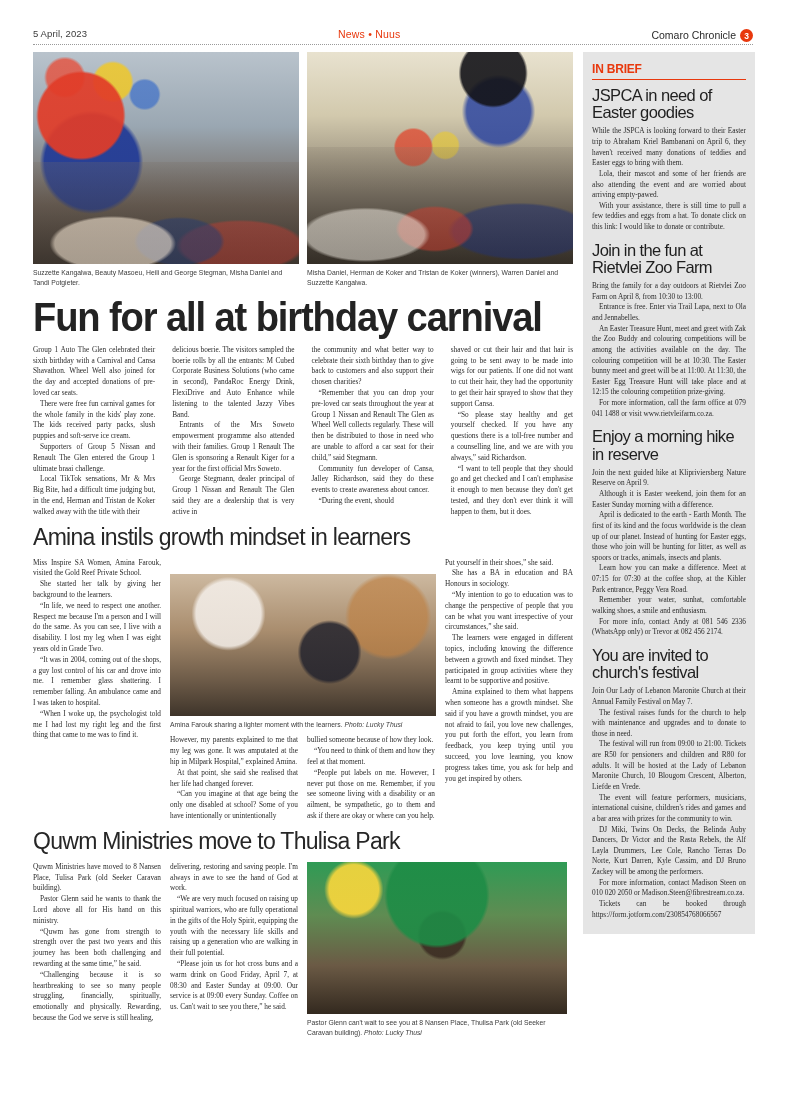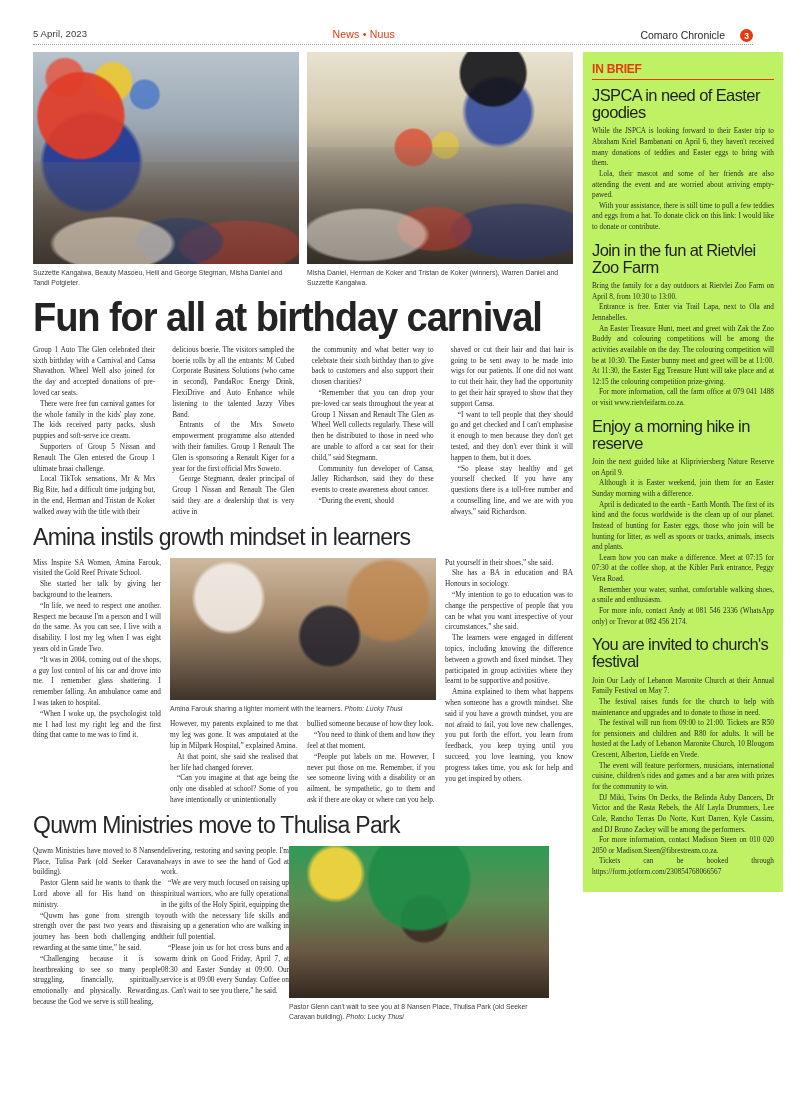--- a/index.html
+++ b/index.html
@@ -37,21 +37,21 @@
   .masthead-date { flex: 0 0 auto; letter-spacing: .1px; }
   .masthead-section {
     flex: 1 1 auto;
     text-align: center;
     color: #e8380d;
     font-size: 10.5px;
     letter-spacing: .2px;
   }
   .masthead-right {
     flex: 0 0 auto;
-    display: flex; align-items: center; gap: 15px;
+    display: flex; align-items: center; gap: 4px;
   }
   .masthead-title { font-size: 10.5px; color: #2b2b2b; }
   .page-badge {
     display: inline-flex; align-items: center; justify-content: center;
     width: 13px; height: 13px; border-radius: 50%;
     background: #e8380d; color: #fff;
     font-family: "Liberation Sans", sans-serif;
     font-size: 8.5px; font-weight: bold;
     position: relative; top: 1px;
   }
@@ -63,22 +63,22 @@
 
   
   .main-col {
     position: absolute;
     top: 52px; left: 33px;
     width: 540px;
   }
   .side-col {
     position: absolute;
     top: 52px; left: 583px;
-    width: 200px;
-    background: #bef264;
+    width: 172px;
+    background: #e5e5e5;
     padding: 8px 9px 14px 9px;
   }
 
   
   .photo-row { display: flex; gap: 8px; }
   .photo {
     position: relative;
     overflow: hidden;
     background: #c9c3bb;
   }
@@ -184,27 +184,27 @@
     color: #2a2a2a;
     hyphens: auto;
   }
   .c4 { width: 128px; }
   .col p { margin: 0; text-indent: 7px; }
   .col p.first { text-indent: 0; }
 
   
   .a2-wrap { display: flex; gap: 9px; }
   .a2-left { width: 128px; }
-  .a2-mid { width: 266px; }
+  .a2-mid { width: 266px; margin-top: 16px; }
   .a2-right { width: 128px; }
   .a2-mid-sub { display: flex; gap: 9px; margin-top: 6px; }
   .a2-mid-sub .col { width: 128px; }
 
   
-  .a3-wrap { display: flex; gap: 0; }
+  .a3-wrap { display: flex; gap: 9px; }
   .a3-col { width: 128px; }
   .a3-photo-wrap { width: 260px; }
 
   
   .inbrief-label {
     font-family: "Liberation Sans", sans-serif;
     font-weight: bold;
     font-size: 12px;
     color: #e8380d;
     letter-spacing: -0.2px;
@@ -281,22 +281,22 @@
           <p>George Stegmann, dealer principal of Group 1 Nissan and Renault The Glen said they are a dealership that is very active in</p>
         </div>
         <div class="col c4">
           <p class="first">the community and what better way to celebrate their sixth birthday than to give back to customers and also support their chosen charities?</p>
           <p>“Remember that you can drop your pre-loved car seats throughout the year at Group 1 Nissan and Renault The Glen as Wheel Well collects regularly. These will then be distributed to those in need who are unable to afford a car seat for their child,” said Stegmann.</p>
           <p>Community fun developer of Cansa, Jalley Richardson, said they do these events to create awareness about cancer.</p>
           <p>“During the event, should</p>
         </div>
         <div class="col c4">
           <p class="first">shaved or cut their hair and that hair is going to be sent away to be made into wigs for our patients. If one did not want to cut their hair, they had the opportunity to get their hair sprayed to show that they support Cansa.</p>
+          <p>“So please stay healthy and get yourself checked. If you have any questions there is a toll-free number and a counselling line, and we are with you always,” said Richardson.</p>
           <p>“I want to tell people that they should go and get checked and I can't emphasise it enough to men because they don't get tested, and they don't ever think it will happen to them, but it does.</p>
-          <p>“So please stay healthy and get yourself checked. If you have any questions there is a toll-free number and a counselling line, and we are with you always,” said Richardson.</p>
         </div>
       </div>
     </div>
 
     <div>
       <div class="hl-sub">Amina instils growth mindset in learners</div>
 
       <div class="a2-wrap">
         <div class="col a2-left">
           <p class="first">Miss Inspire SA Women, Amina Farouk, visited the Gold Reef Private School.</p>

